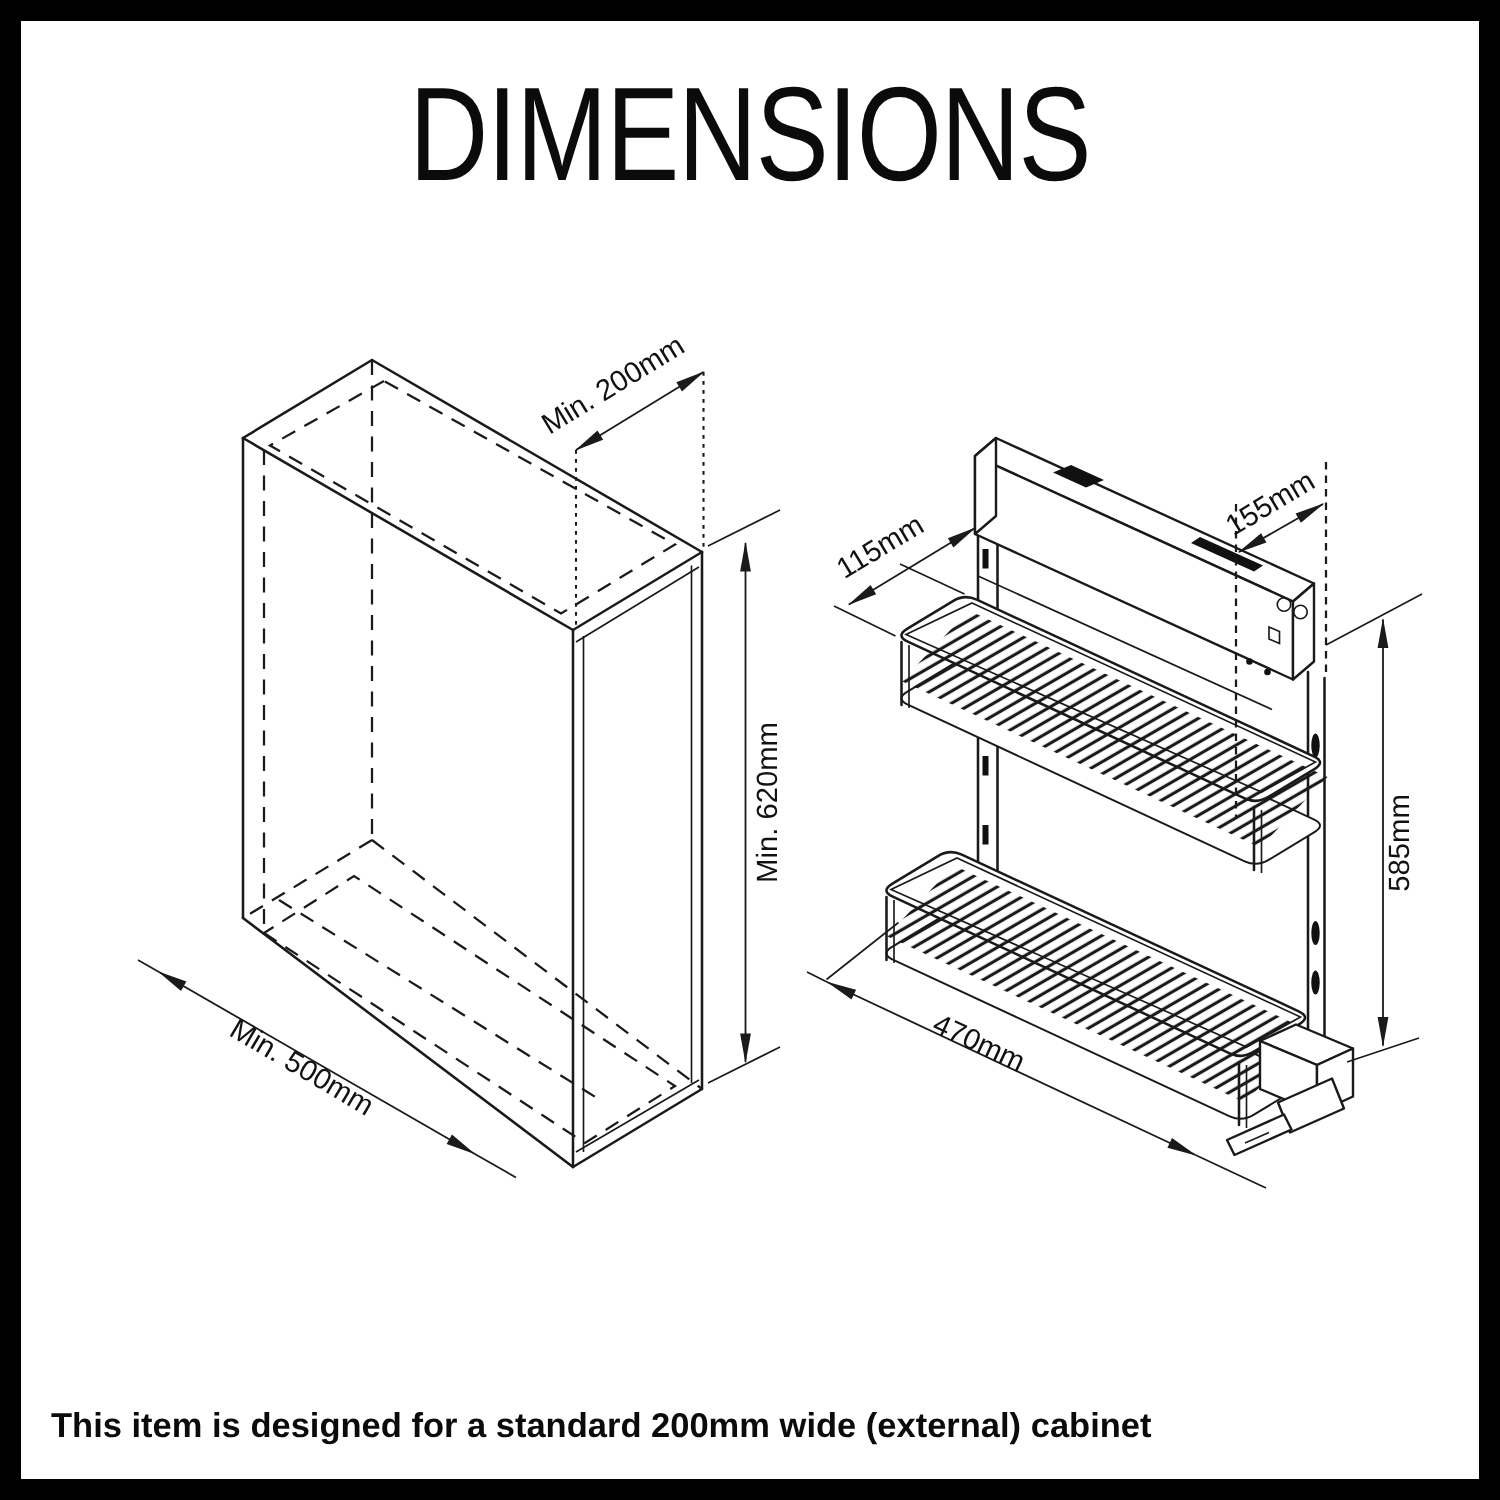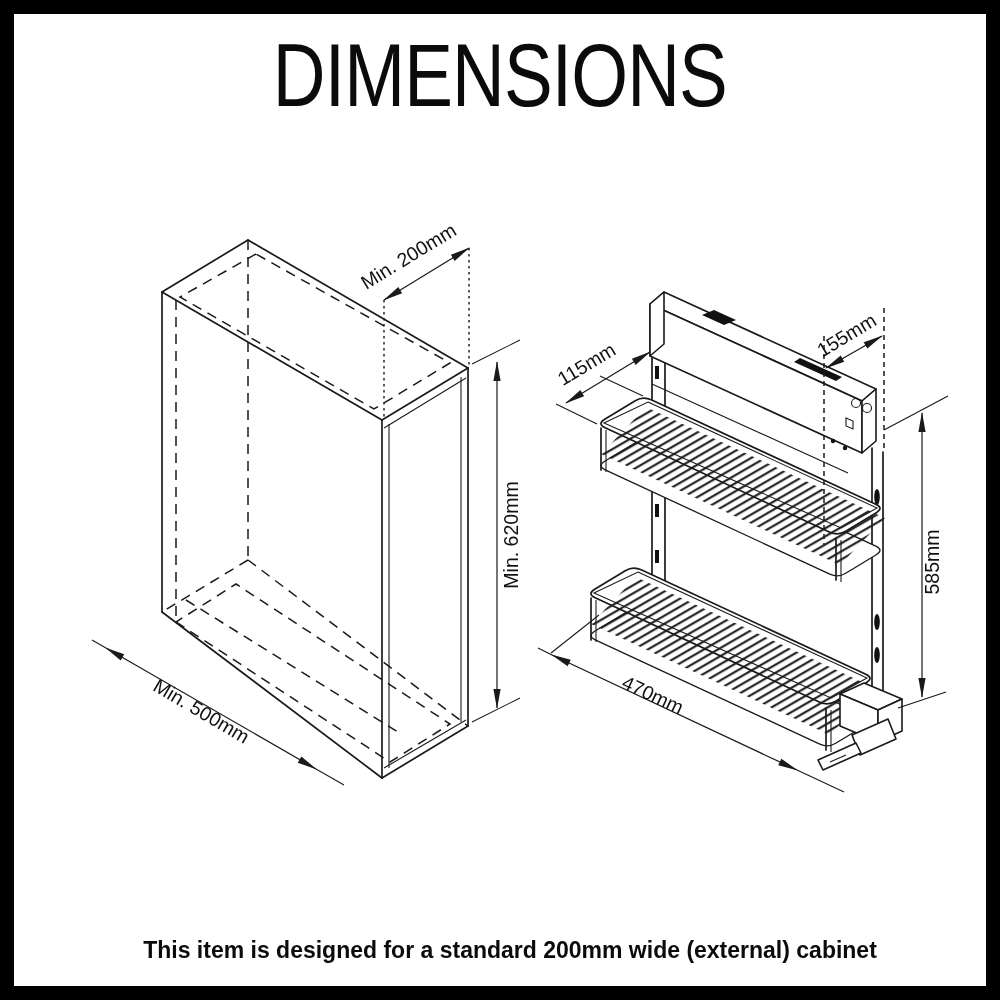--- a/index.html
+++ b/index.html
@@ -2,30 +2,30 @@
 <html><head>
 <meta charset="utf-8">
 <style>
   html,body{margin:0;padding:0;background:#666;}
   .page{
     position:relative;width:1000px;height:1000px;
     background:#fff;border:14px solid #000;box-sizing:border-box;
     overflow:hidden;font-family:"Liberation Sans",sans-serif;color:#111;
   }
   .title{
-    position:absolute;top:10px;left:0;right:0;
+    position:absolute;top:24px;left:0;right:0;
     text-align:center;white-space:nowrap;
   }
   .title span{
     display:inline-block;font-size:89px;font-weight:500;letter-spacing:-1px;
     transform:scaleX(0.82);transform-origin:50% 50%;color:#0b0b0b;
   }
   .footer{
     position:absolute;left:0;right:0;bottom:22px;
-    text-align:center;font-size:23px;font-weight:bold;color:#0b0b0b;margin-left:20px;
+    text-align:left;font-size:23px;font-weight:bold;color:#0b0b0b;margin-left:20px;
   }
   svg.draw{position:absolute;left:0;top:0;width:972px;height:972px;}
   svg .ln{stroke:#1a1a1a;fill:none;stroke-width:1.7;stroke-linecap:round;stroke-linejoin:round;}
   svg .thin{stroke:#1a1a1a;fill:none;stroke-width:1.1;}
   svg .dash{stroke:#1a1a1a;fill:none;stroke-width:1.5;stroke-dasharray:10 7;}
   svg .dash2{stroke:#1a1a1a;fill:none;stroke-width:1.5;stroke-dasharray:5 4;}
   svg .dot{stroke:#1a1a1a;fill:none;stroke-width:1.4;stroke-dasharray:2.5 3.5;}
   svg .dim{stroke:#1a1a1a;fill:none;stroke-width:1.2;}
   svg .wface{fill:#fff;stroke:#1a1a1a;stroke-width:1.6;stroke-linejoin:round;}
   svg .blk{fill:#111;stroke:none;}

